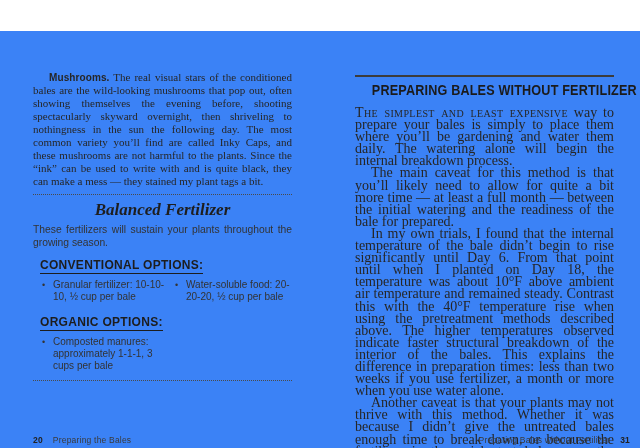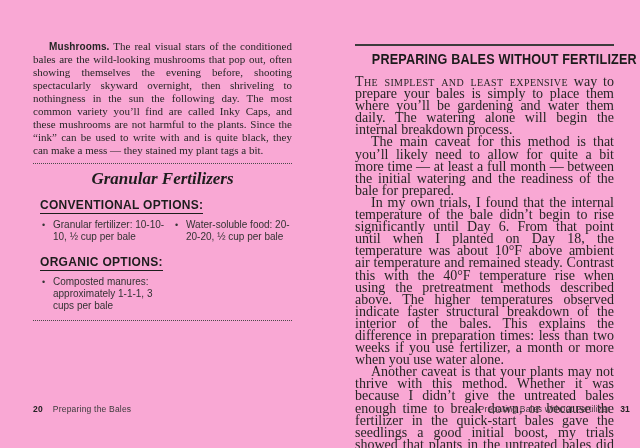--- a/index.html
+++ b/index.html
@@ -4,21 +4,21 @@
 <style>
   * { margin:0; padding:0; box-sizing:border-box; }
   html,body { width:640px; height:448px; }
   body {
     background:#ffffff;
     color:#2a2a2a;
     font-family:"Liberation Serif", serif;
     position:relative;
     overflow:hidden;
   }
-  .spread { position:absolute; inset:0; background:#f9a8d4; }
+  .spread { position:absolute; inset:0; background:#3b82f6;margin-top:31px; }
 
   .page { position:absolute; top:40px; width:259px; }
   .page.left  { left:33px; }
   .page.right { left:355px; }
 
   
   .body-para {
     font-family:"Liberation Serif", serif;
     font-size:11px;
     line-height:13px;
@@ -123,22 +123,23 @@
 <body>
 
 <div class="spread">
 
   <div class="page left">
 
     <p class="body-para"><span class="lead-bold">Mushrooms.</span><span> The real visual stars of the conditioned bales are the wild-looking mushrooms that pop out, often showing themselves the evening before, shooting spectacularly skyward overnight, then shriveling to nothingness in the sun the following day. The most common variety you’ll find are called Inky Caps, and these mushrooms are not harmful to the plants. Since the “ink” can be used to write with and is quite black, they can make a mess — they stained my plant tags a bit.</span></p>
 
     <div class="dotted top"></div>
 
-    <h2 class="box-title">Granular Fertilizers</h2>
+    <h2 class="box-title">Balanced Fertilizer</h2>
 
+    <p class="box-intro">These fertilizers will sustain your plants throughout the growing season.</p>
 
     <div class="opt-section first">
       <h3 class="opt-heading">CONVENTIONAL OPTIONS:</h3>
       <div class="cols">
         <ul>
           <li>Granular fertilizer: 10-10-10, ½ cup per bale</li>
         </ul>
         <ul>
           <li>Water-soluble food: 20-20-20, ½ cup per bale</li>
         </ul>

